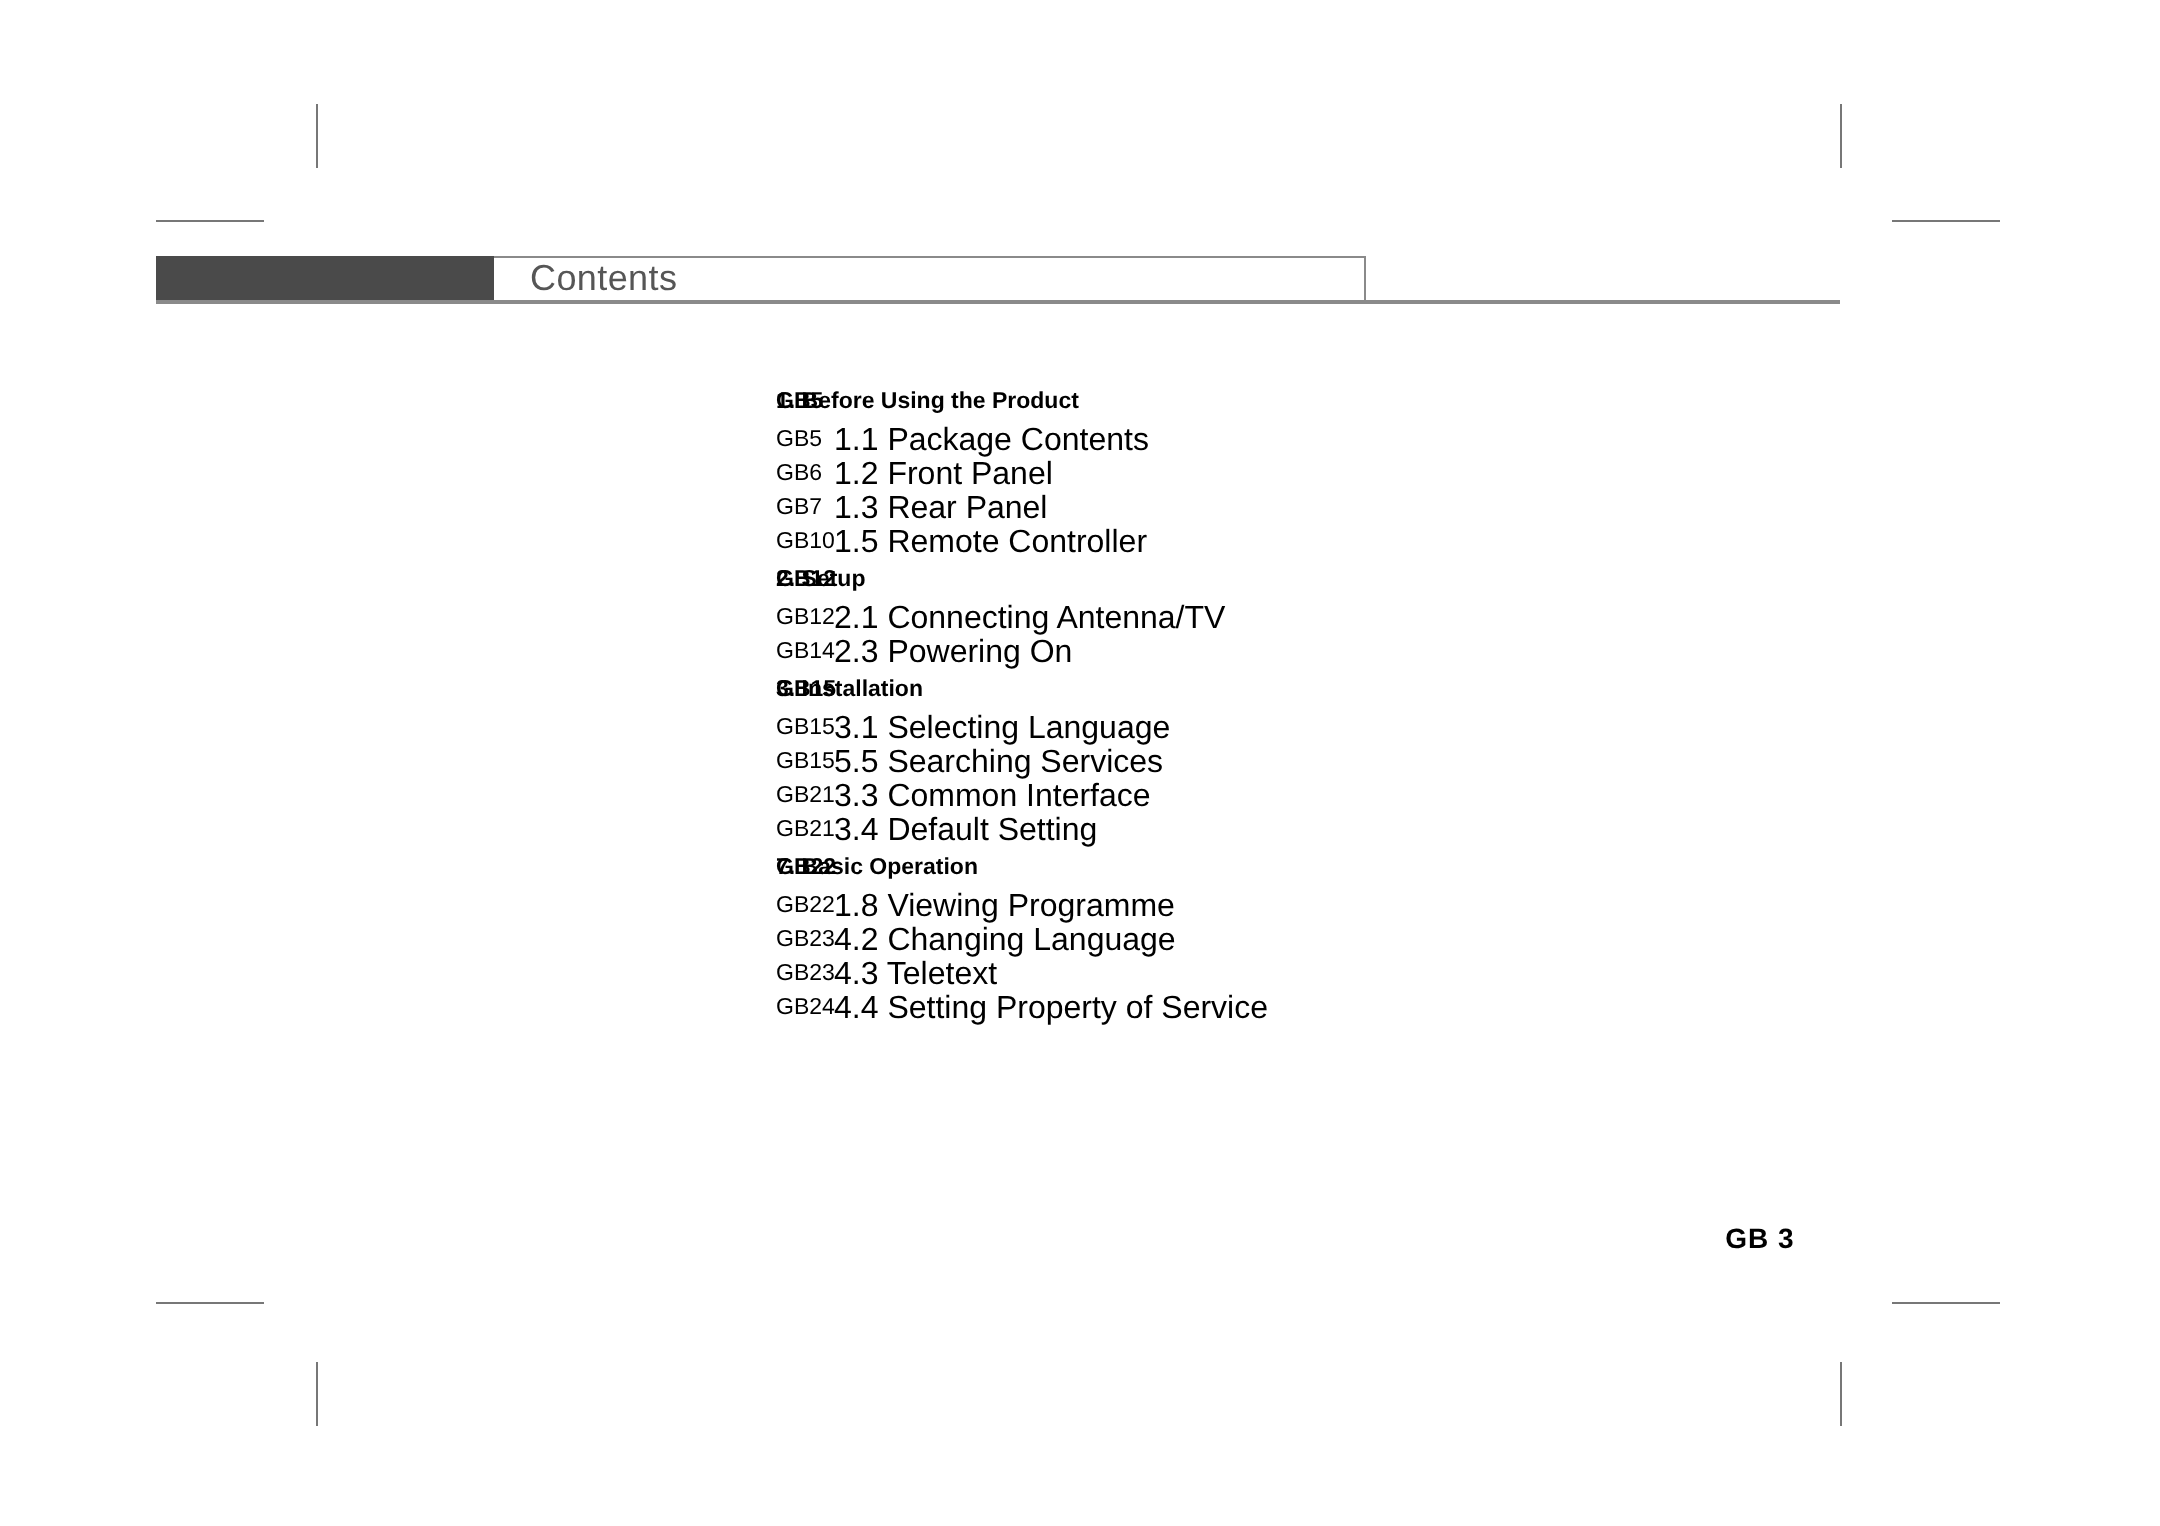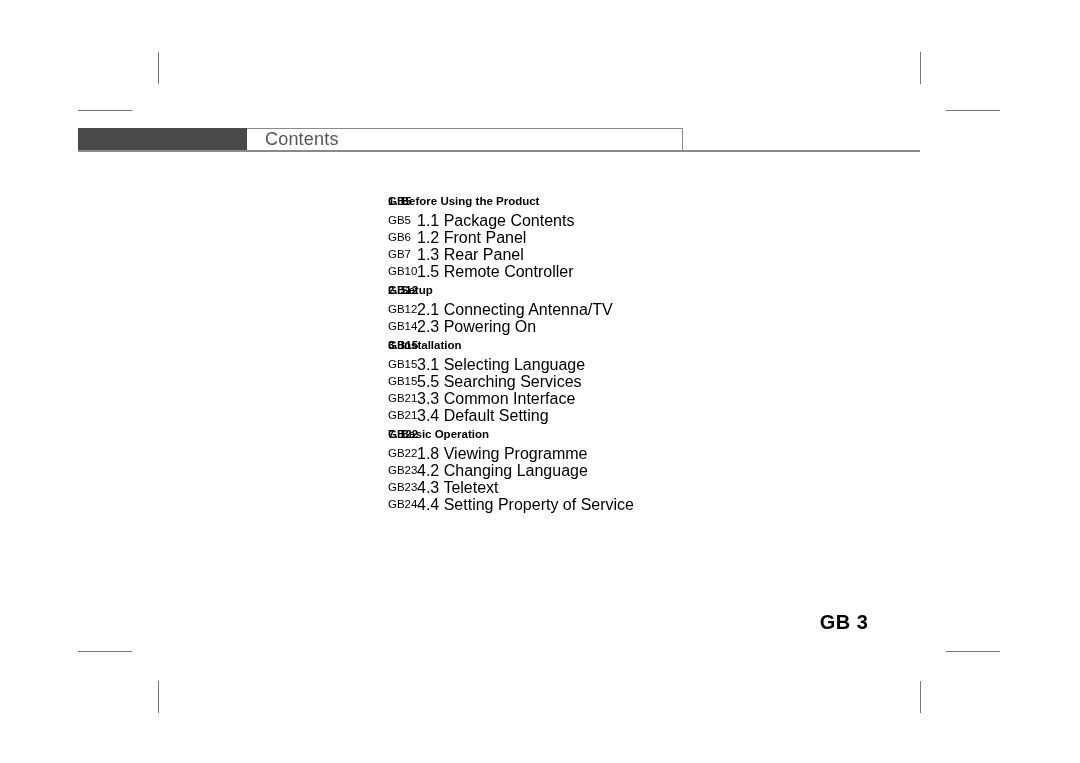--- a/index.html
+++ b/index.html
@@ -130,25 +130,25 @@
     line-height: 21px;
   }
   .toc-row.item { height: 17px; }
   .toc-row.item .label { left: 29px; }
   .toc-row.item .label,
   .toc-row.item .page { line-height: 17px; }
 
   
   .footer-page {
     position: absolute;
-    left: 784px;
+    left: 820px;
     top: 611px;
     width: 120px;
     text-align: center;
-    font-size: 20px;
+    font-size: 14px;
     font-weight: bold;
     color: #000000;
     letter-spacing: 0.5px;
   }
 </style>
 </head>
 <body>
 
 <div class="page">
 

